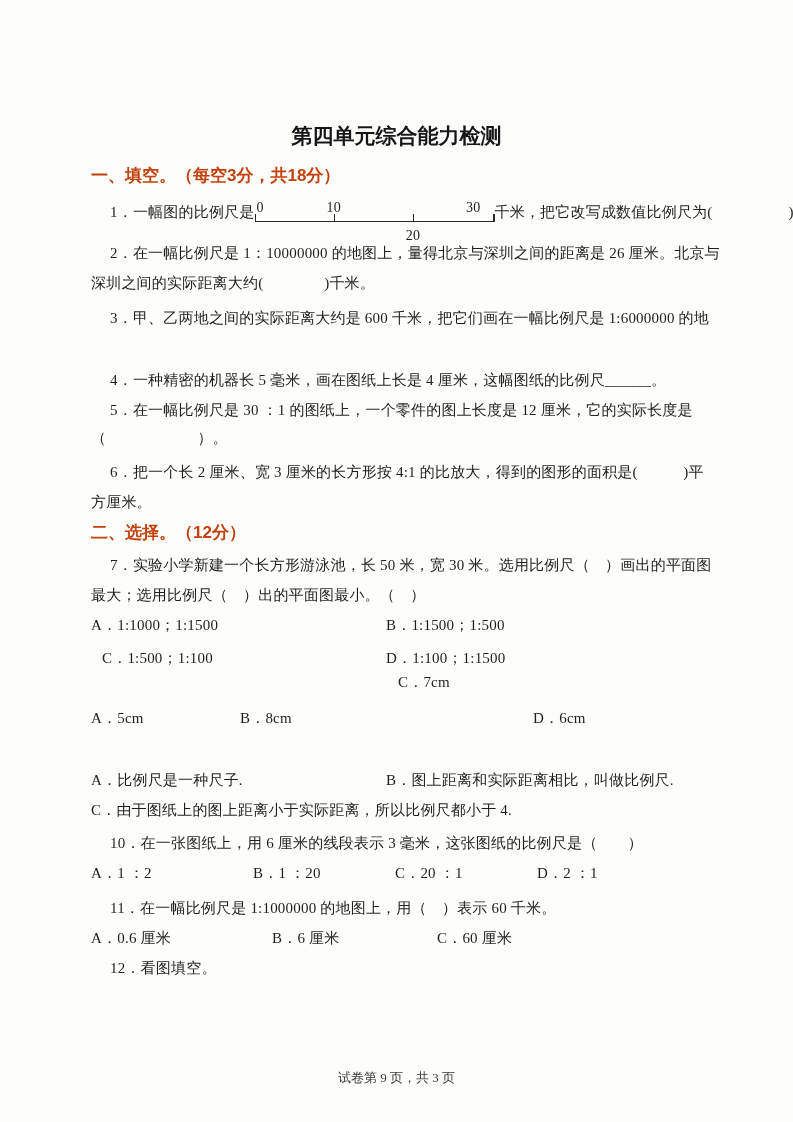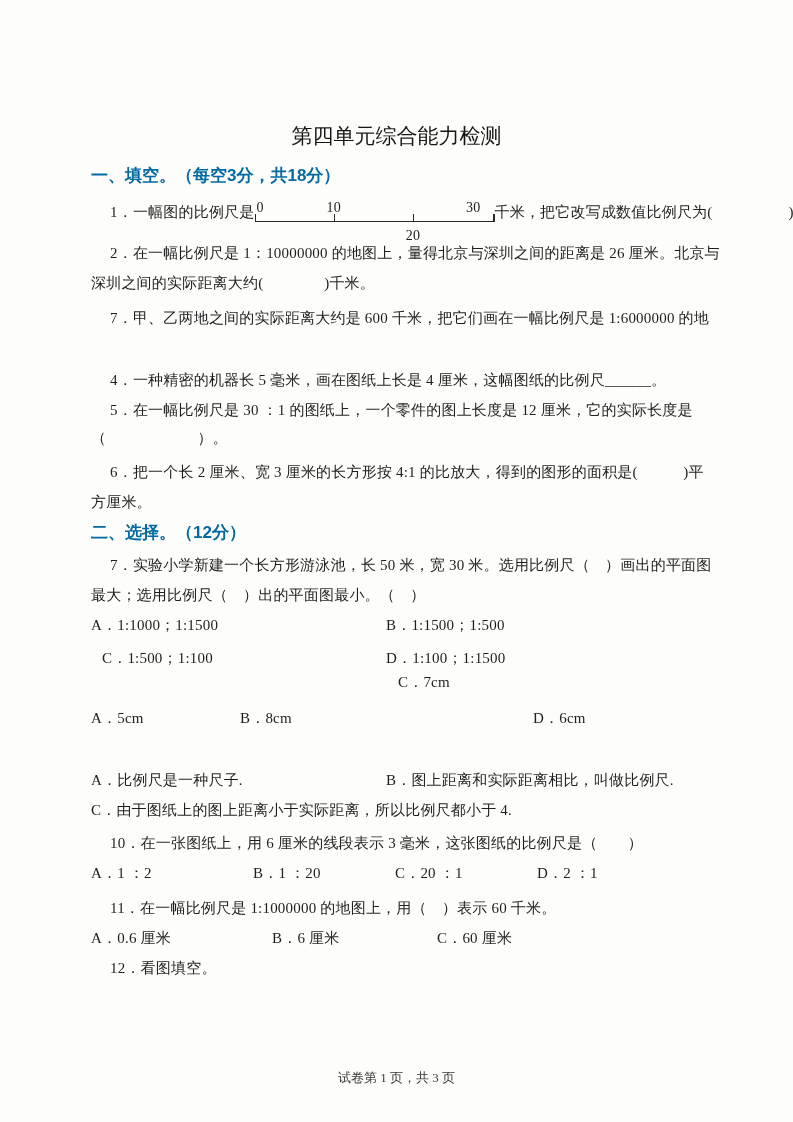--- a/index.html
+++ b/index.html
@@ -18,31 +18,31 @@
     font-size:15px;
     line-height:20px;
     white-space:nowrap;
     letter-spacing:0.2px;
   }
   .title{
     position:absolute;
     left:0;right:0;
     text-align:center;
     font-family:"Liberation Sans","DejaVu Sans",sans-serif;
-    font-weight:normal;
+    font-weight:bold;
     font-size:21px;
     color:#161616;
   }
   .sechead{
     position:absolute;
     font-family:"Liberation Sans","DejaVu Sans",sans-serif;
     font-weight:bold;
     font-size:17px;
     white-space:nowrap;
-    color:#0369a1;
+    color:#c2410c;
   }
   .footer{
     position:absolute;
     left:0;right:0;
     text-align:center;
     font-size:13px;
     color:#3a3a3a;
   }
   
   .scalebar{
@@ -82,21 +82,21 @@
 
   <div class="sechead" style="left:91px;top:164px">一、填空。（每空3分，共18分）</div>
 
   <div class="ln" style="left:110px;top:199px">
     <span>1．一幅图的比例尺是</span><span class="scalebar"><span class="num n0">0</span><span class="num n1">10</span><span class="num n2">20</span><span class="num n3">30</span><span class="tick t0"></span><span class="tick t1"></span><span class="tick t2"></span><span class="tick t3"></span></span><span>千米，把它改写成数值比例尺为(　　　　　)。</span>
   </div>
 
   <div class="ln" style="left:110px;top:243px">2．在一幅比例尺是 1：10000000 的地图上，量得北京与深圳之间的距离是 26 厘米。北京与</div>
   <div class="ln" style="left:91px;top:273px">深圳之间的实际距离大约(　　　　)千米。</div>
 
-  <div class="ln" style="left:110px;top:308px">7．甲、乙两地之间的实际距离大约是 600 千米，把它们画在一幅比例尺是 1:6000000 的地</div>
+  <div class="ln" style="left:110px;top:308px">3．甲、乙两地之间的实际距离大约是 600 千米，把它们画在一幅比例尺是 1:6000000 的地</div>
 
   <div class="ln" style="left:110px;top:370px">4．一种精密的机器长 5 毫米，画在图纸上长是 4 厘米，这幅图纸的比例尺______。</div>
 
   <div class="ln" style="left:110px;top:400px">5．在一幅比例尺是 30 ：1 的图纸上，一个零件的图上长度是 12 厘米，它的实际长度是</div>
   <div class="ln" style="left:91px;top:428px">（　　　　　　）。</div>
 
   <div class="ln" style="left:110px;top:462px">6．把一个长 2 厘米、宽 3 厘米的长方形按 4:1 的比放大，得到的图形的面积是(　　　)平</div>
   <div class="ln" style="left:91px;top:492px">方厘米。</div>
 
   <div class="sechead" style="left:91px;top:521px">二、选择。（12分）</div>
@@ -123,15 +123,15 @@
   <div class="ln" style="left:395px;top:863px">C．20 ：1</div>
   <div class="ln" style="left:537px;top:863px">D．2 ：1</div>
 
   <div class="ln" style="left:110px;top:898px">11．在一幅比例尺是 1:1000000 的地图上，用（　）表示 60 千米。</div>
   <div class="ln" style="left:91px;top:928px">A．0.6 厘米</div>
   <div class="ln" style="left:272px;top:928px">B．6 厘米</div>
   <div class="ln" style="left:437px;top:928px">C．60 厘米</div>
 
   <div class="ln" style="left:110px;top:958px">12．看图填空。</div>
 
-  <div class="footer" style="top:1069px">试卷第 1 页，共 3 页</div>
+  <div class="footer" style="top:1069px">试卷第 9 页，共 3 页</div>
 
 </div>
 
 </body></html>

